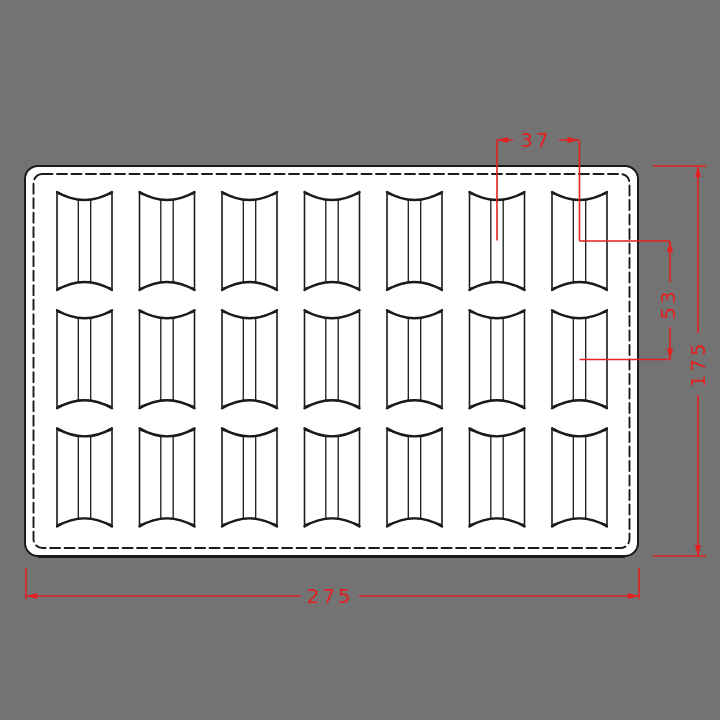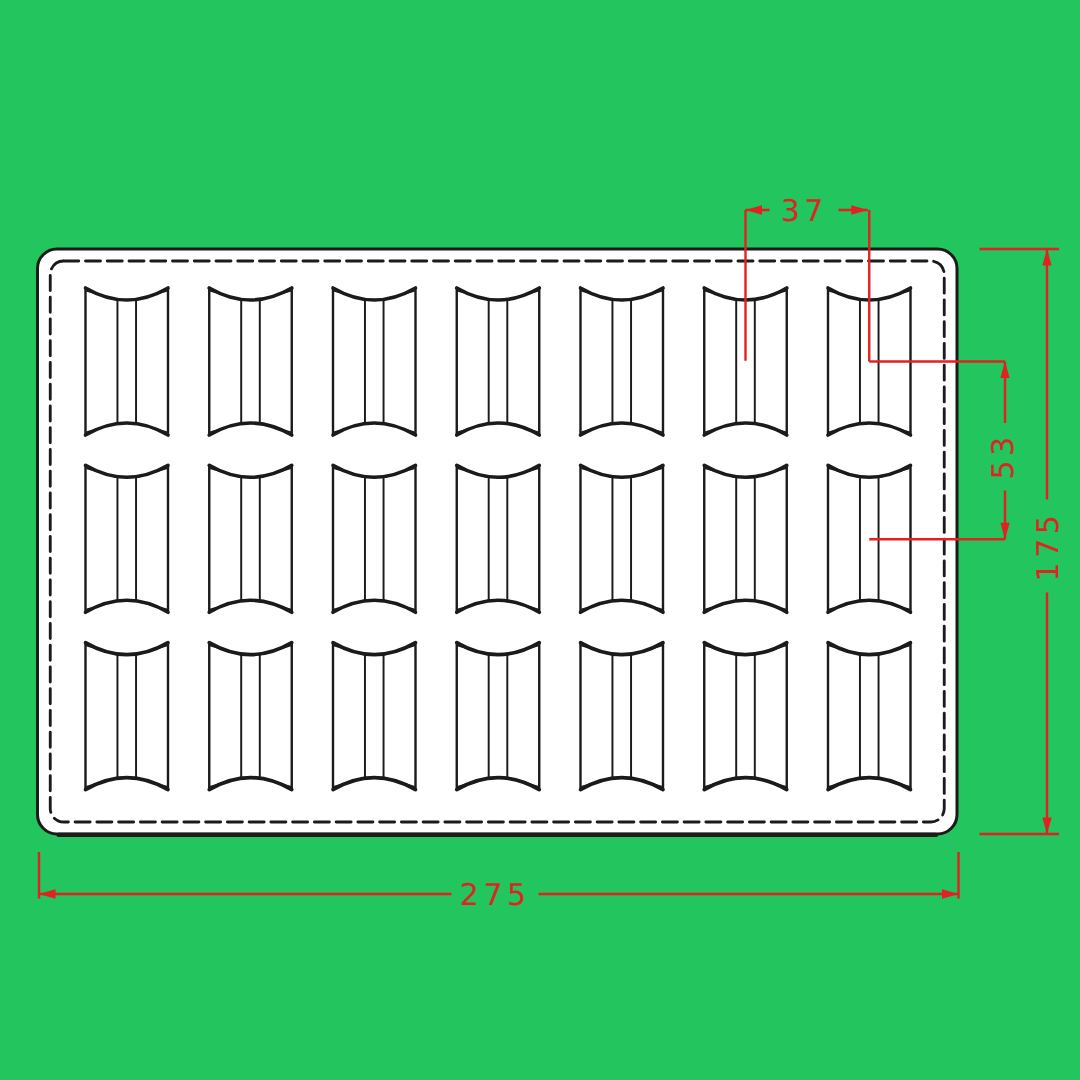--- a/index.html
+++ b/index.html
@@ -4,21 +4,21 @@
 <style>
   html, body {
     margin: 0;
     padding: 0;
     background: #ffffff;
   }
   .page {
     position: relative;
     width: 720px;
     height: 720px;
-    background: #22c55e;
+    background: #737373;
     overflow: hidden;
     font-family: "DejaVu Sans", sans-serif;
   }
   svg text {
     font-family: "DejaVu Sans", sans-serif;
     font-size: 20px;
     letter-spacing: 3px;
     fill: #e32120;
   }
 </style>

